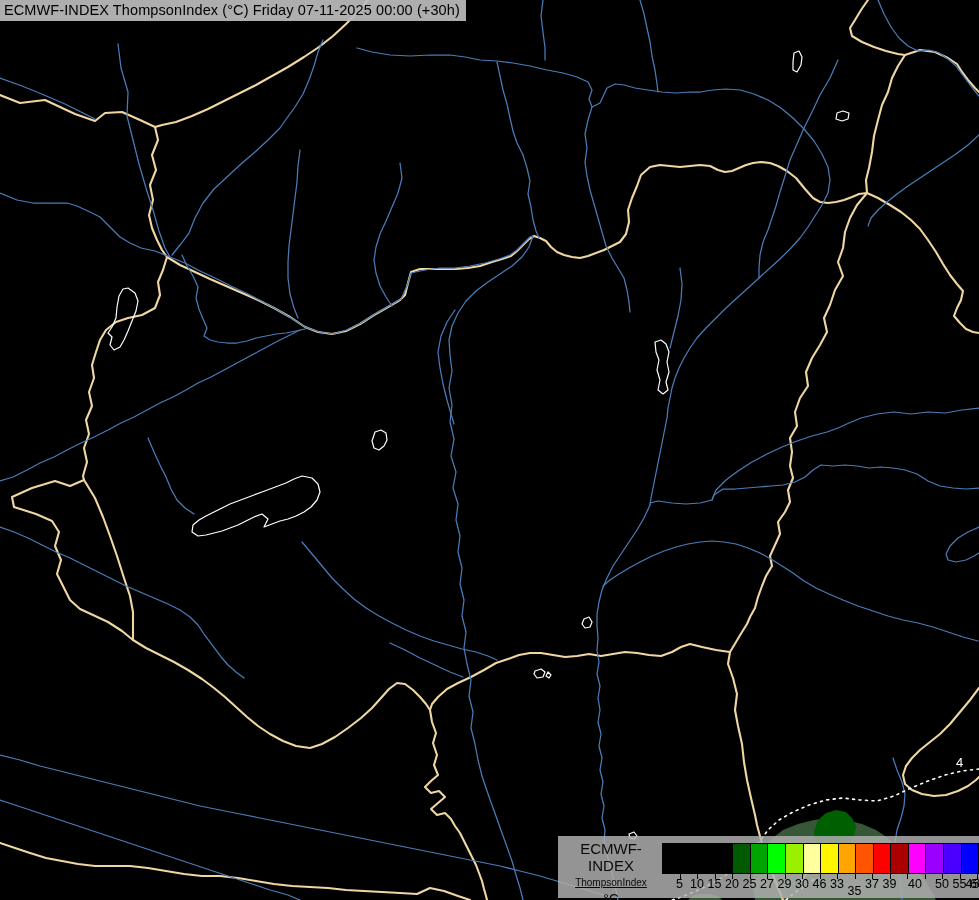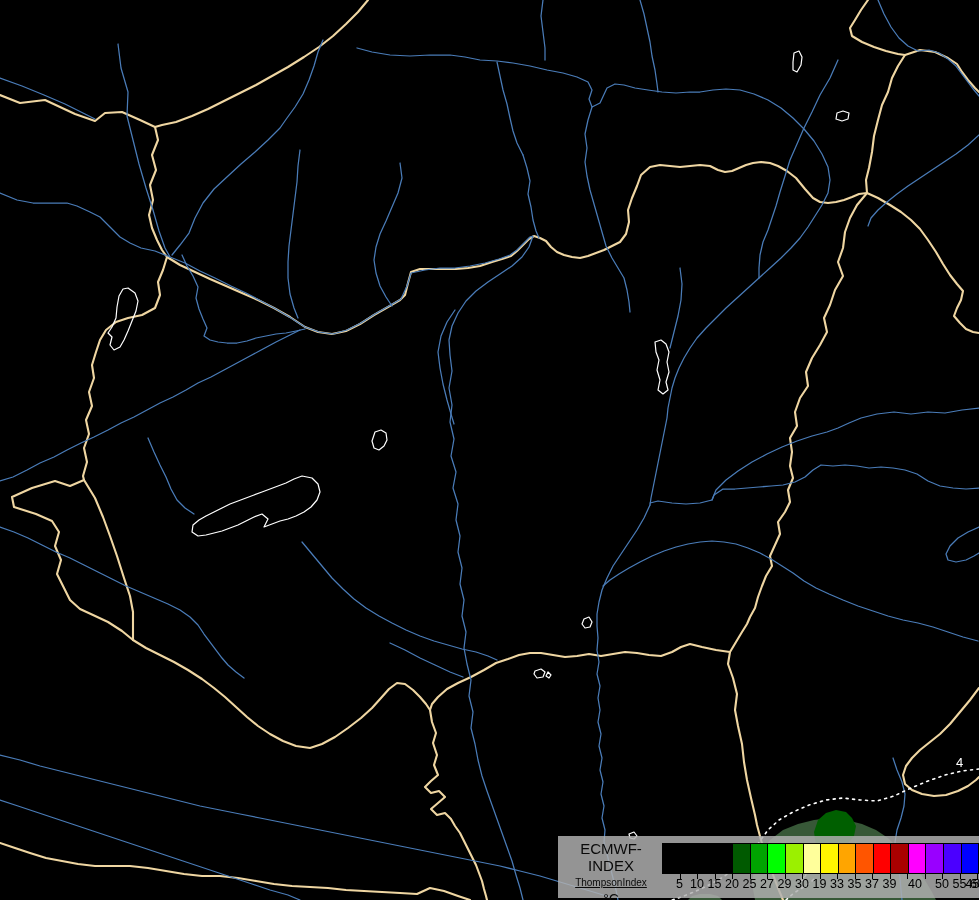--- a/index.html
+++ b/index.html
@@ -116,20 +116,21 @@
         <polyline points="979,769 962,771 945,775 928,781 911,788 894,796 877,801 860,800 843,798 826,800 809,805 793,812 779,820 768,830 760,841 752,852 743,862 732,871 720,879 707,886 694,892 681,897 672,900" fill="none" stroke="#ffffff" stroke-width="1.6" stroke-dasharray="2 4.5" stroke-linejoin="round" stroke-linecap="round"></polyline>
         <polyline points="786,900 794,893 802,888 810,883 816,877" fill="none" stroke="#ffffff" stroke-width="1.6" stroke-dasharray="2 4.5" stroke-linejoin="round" stroke-linecap="round"></polyline>
       </g>
     <g id="layer-contour-labels">
         <text x="956" y="767" fill="#ffffff" font-size="13" font-family="&quot;Liberation Sans&quot;,sans-serif">4</text>
         <text x="800" y="881" fill="#ffffff" font-size="12" font-family="&quot;Liberation Sans&quot;,sans-serif" font-style="italic">2</text>
       </g>
   </svg>
 
   <div class="titlebar">
+    <div class="title-line">ECMWF-INDEX ThompsonIndex (°C) Friday 07-11-2025 00:00 (+30h)</div>
   </div>
 
   <div class="legend">
     <div class="legend-left">
       <div class="lg1">ECMWF-INDEX</div>
       <div class="lg2">ThompsonIndex</div>
       <div class="lg3">°C</div>
     </div>
     <div class="colorbar" id="colorbar">
         <div class="cell" style="background: rgb(0, 0, 0);"></div>
@@ -161,25 +162,25 @@
       <div class="lg-lab" style="left: 161px;">20</div>
       <div class="lg-tick" style="left: 191.5px;"></div>
       <div class="lg-lab" style="left: 178.5px;">25</div>
       <div class="lg-tick" style="left: 209px;"></div>
       <div class="lg-lab" style="left: 196px;">27</div>
       <div class="lg-tick" style="left: 226.5px;"></div>
       <div class="lg-lab" style="left: 213.5px;">29</div>
       <div class="lg-tick" style="left: 244px;"></div>
       <div class="lg-lab" style="left: 231px;">30</div>
       <div class="lg-tick" style="left: 261.5px;"></div>
-      <div class="lg-lab" style="left: 248.5px;">19</div>
+      <div class="lg-lab" style="left: 248.5px;">46</div>
       <div class="lg-tick" style="left: 279px;"></div>
       <div class="lg-lab" style="left: 266px;">33</div>
       <div class="lg-tick" style="left: 296.5px;"></div>
-      <div class="lg-lab" style="left: 283.5px;">35</div>
+      <div class="lg-lab" style="left: 283.5px; margin-top: 7px;">35</div>
       <div class="lg-tick" style="left: 314px;"></div>
       <div class="lg-lab" style="left: 301px;">37</div>
       <div class="lg-tick" style="left: 331.5px;"></div>
       <div class="lg-lab" style="left: 318.5px;">39</div>
       <div class="lg-tick" style="left: 349px;"></div>
       <div class="lg-lab" style="left: 344px;">40</div>
       <div class="lg-tick" style="left: 366.5px;"></div>
       <div class="lg-lab" style="left: 353.5px; padding-left: 48px;">45</div>
       <div class="lg-tick" style="left: 384px;"></div>
       <div class="lg-lab" style="left: 371px;">50</div>

